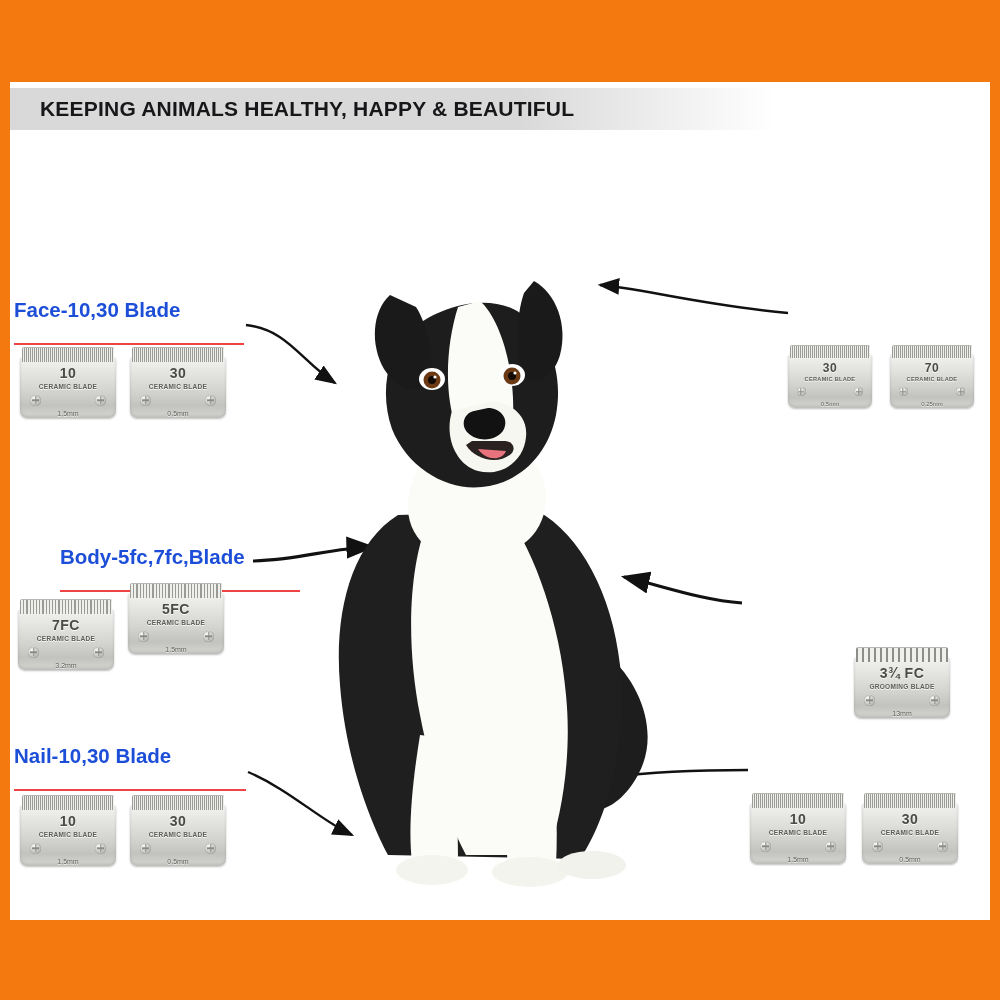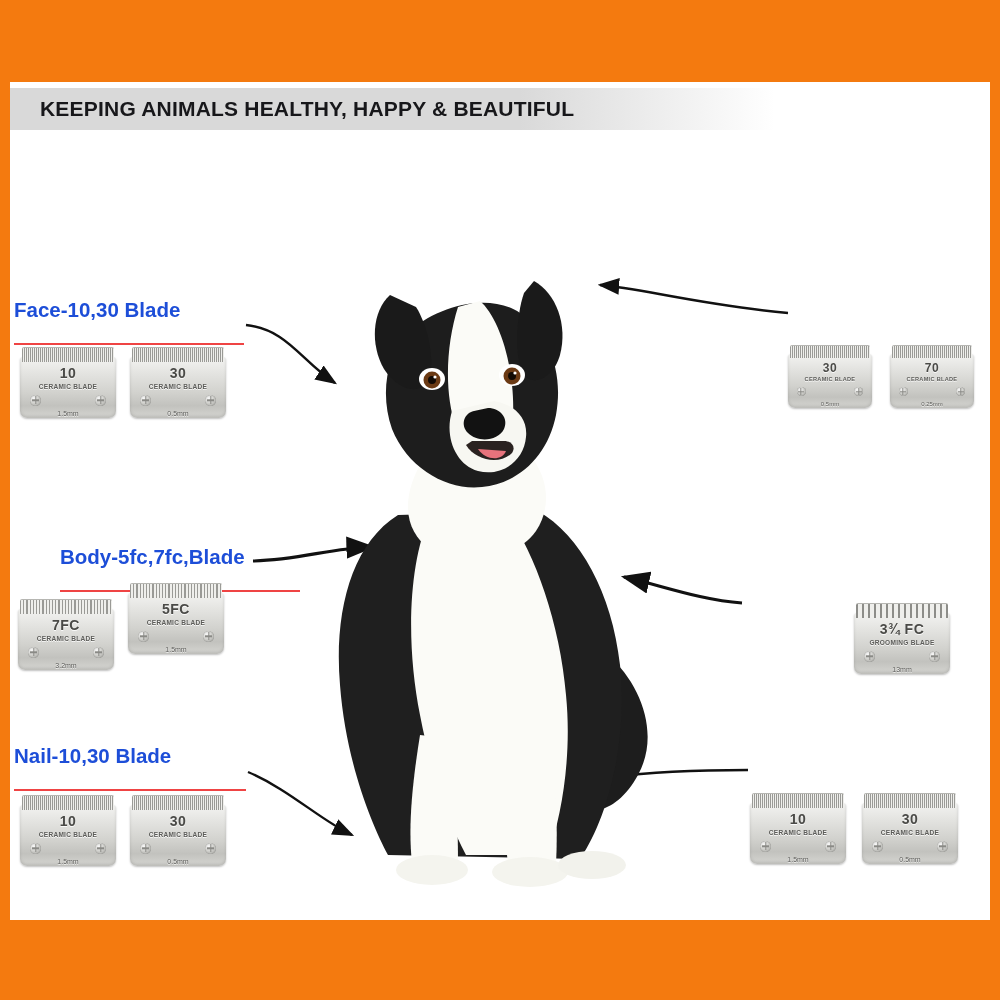--- a/index.html
+++ b/index.html
@@ -327,21 +327,21 @@
   <div class="blade" style="left:126px; top:578px;">
     <div class="blade-back"></div>
     <div class="blade-comb"></div>
     <div class="blade-num">5FC</div>
     <div class="blade-type">CERAMIC BLADE</div>
     <div class="screw left"></div>
     <div class="screw right"></div>
     <div class="blade-size">1.5mm</div>
   </div>
 
-  <div class="blade" style="left:852px; top:598px;">
+  <div class="blade" style="left:852px; top:642px;">
     <div class="blade-back"></div>
     <div class="blade-comb coarse"></div>
     <div class="blade-num">3¾ FC</div>
     <div class="blade-type">GROOMING BLADE</div>
     <div class="screw left"></div>
     <div class="screw right"></div>
     <div class="blade-size">13mm</div>
   </div>
 
   <div class="callout-label" style="left:14px; top:744px; width:232px;">Nail-10,30 Blade</div>

